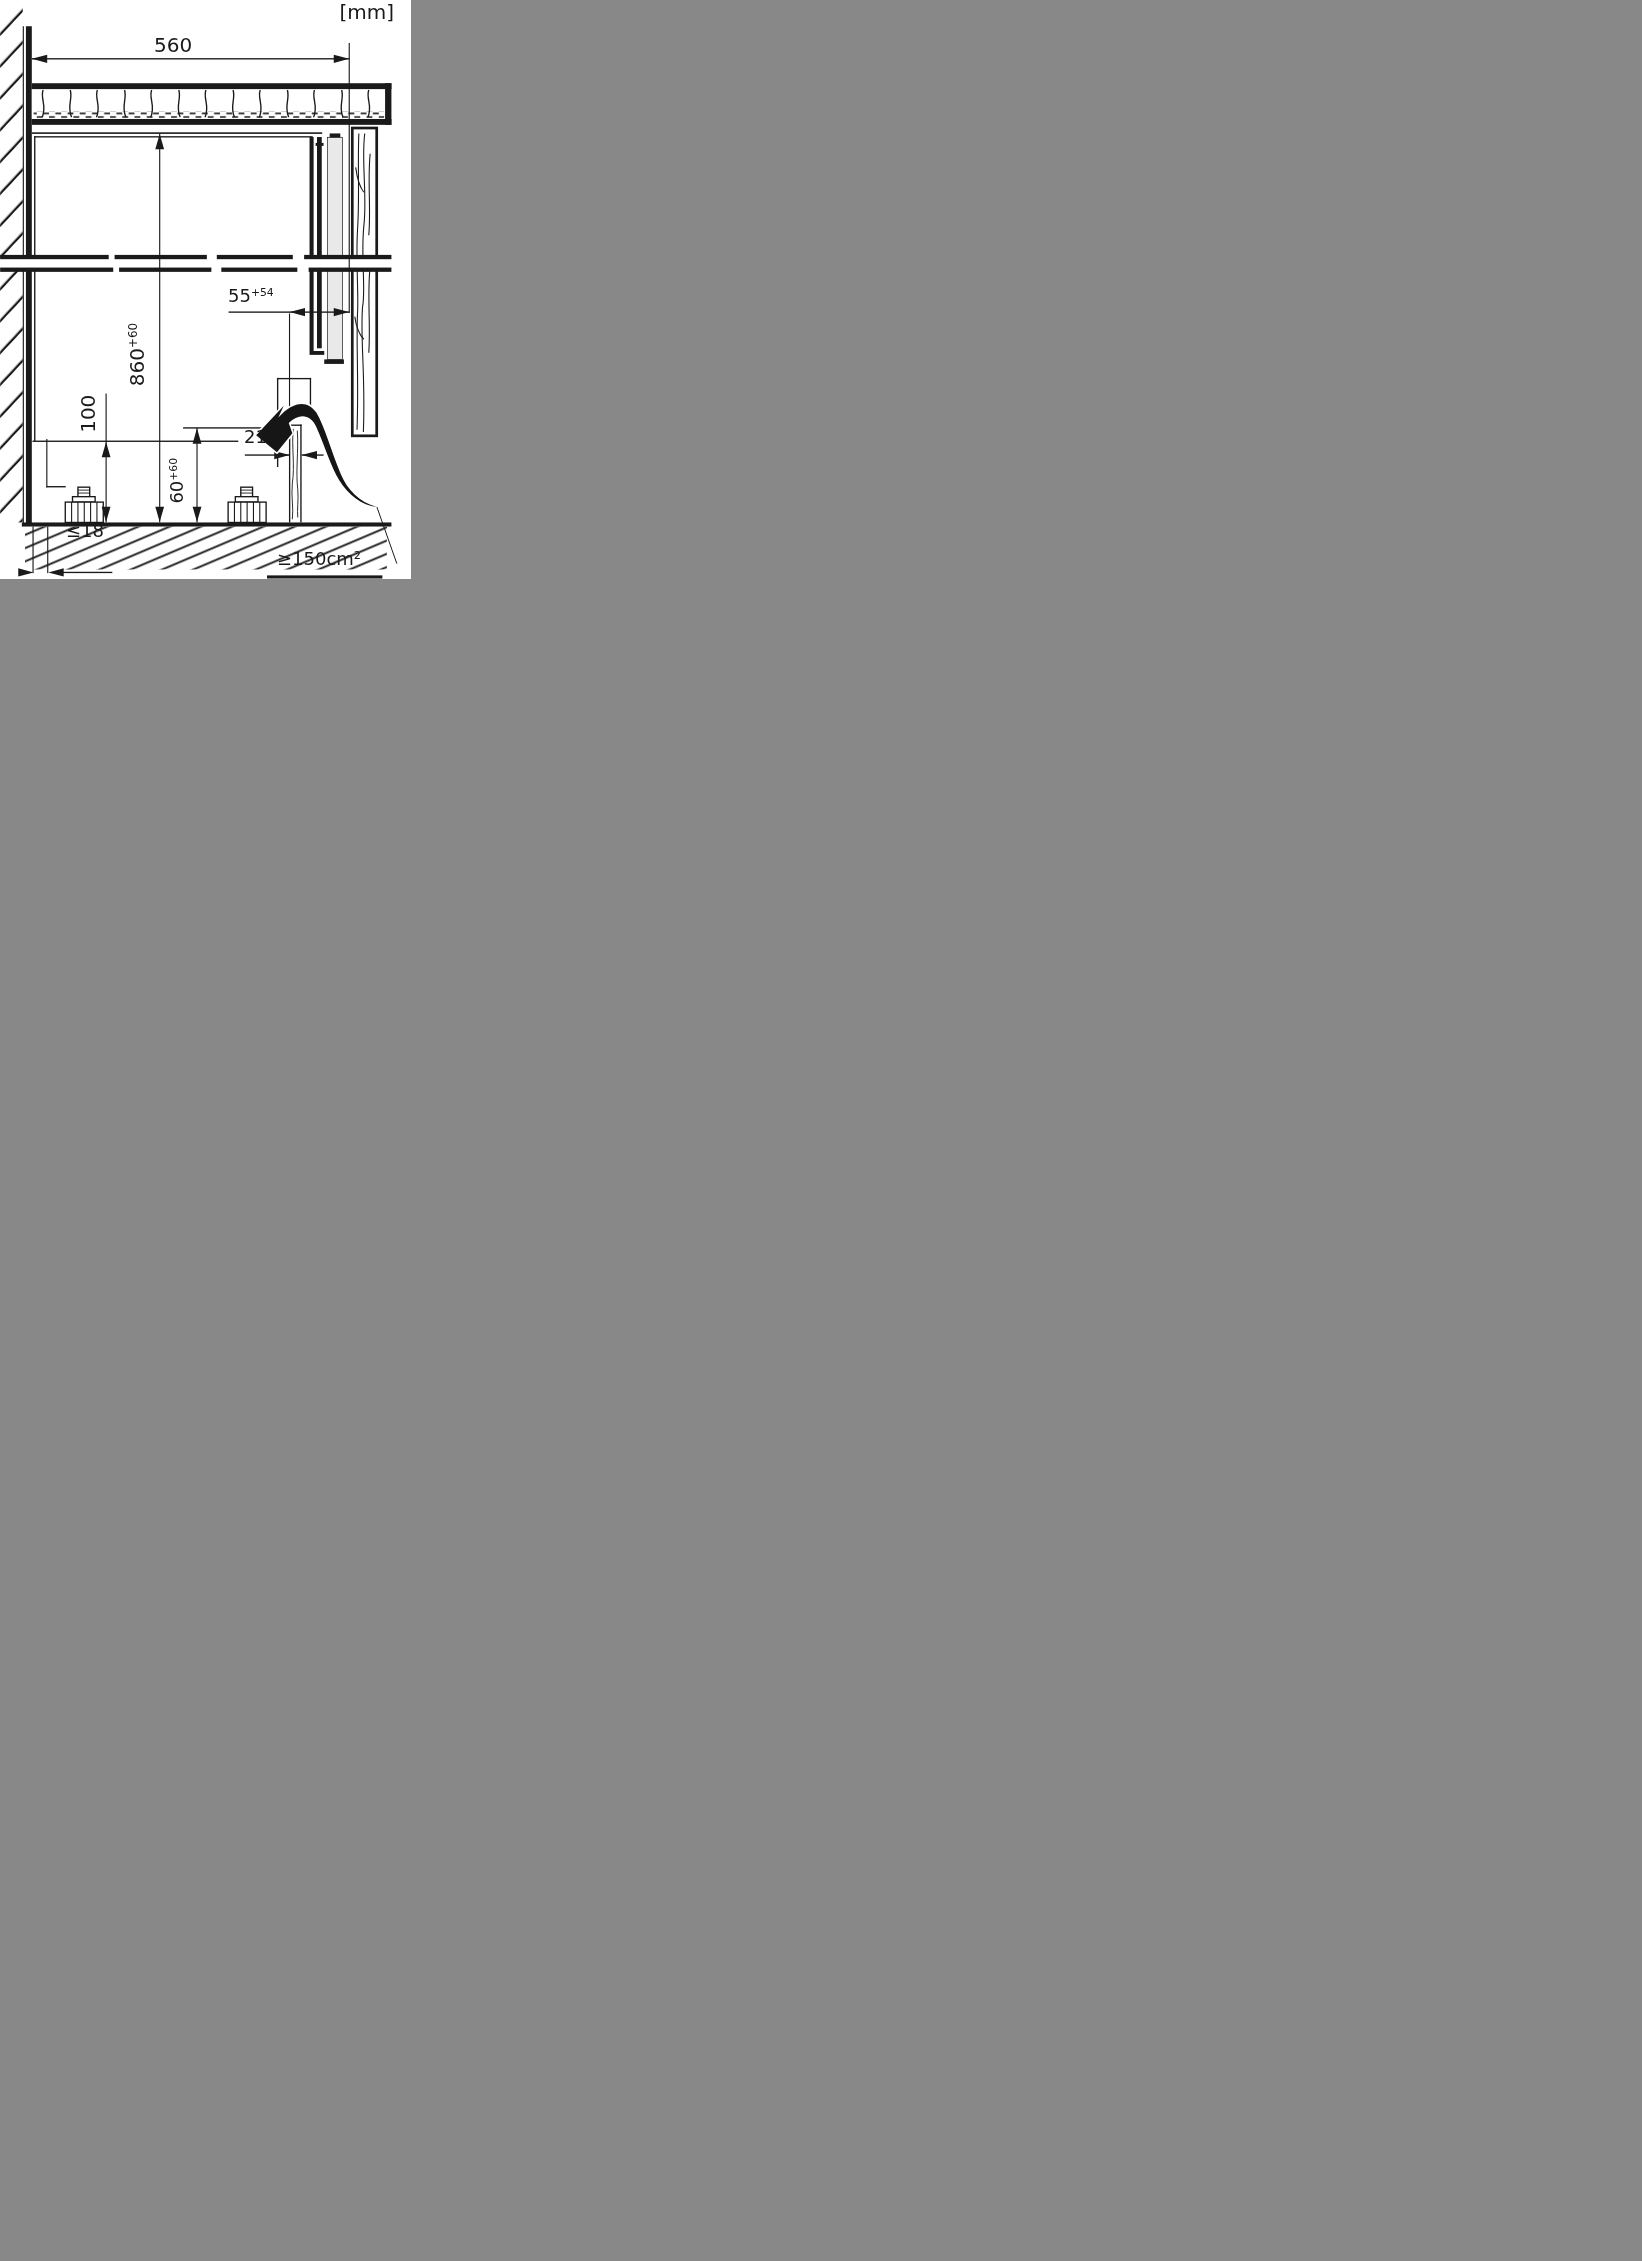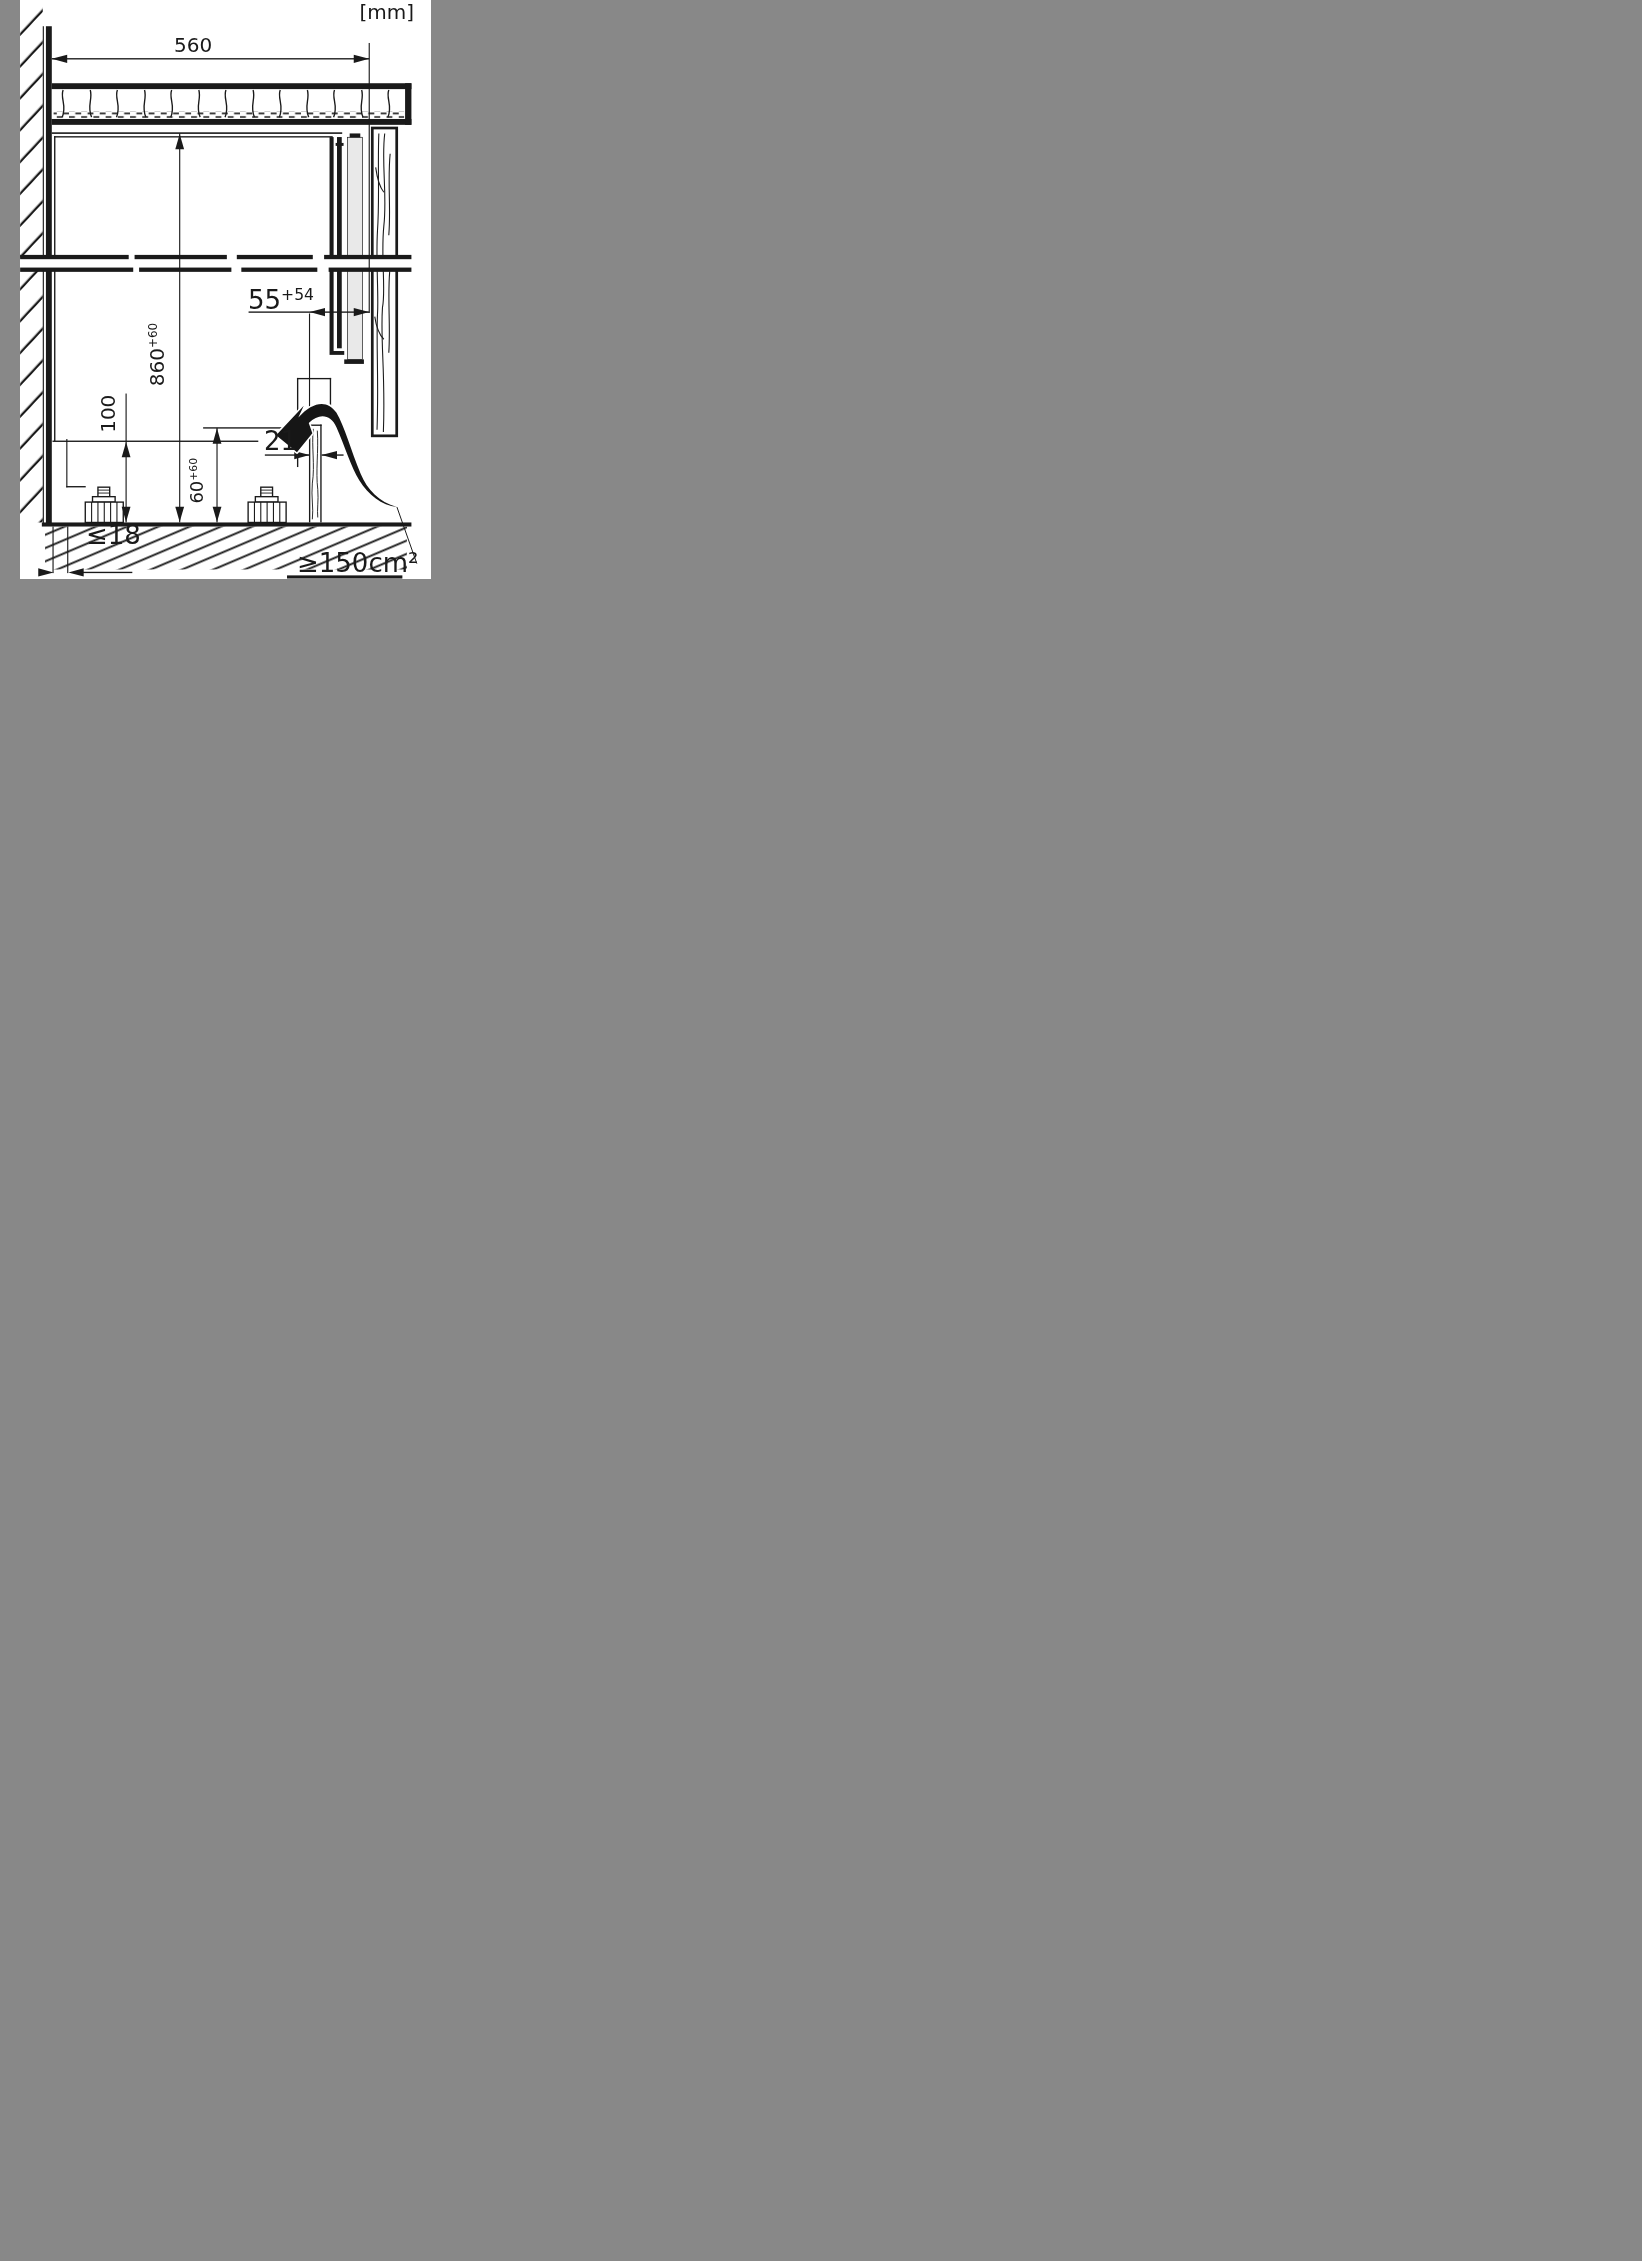--- a/index.html
+++ b/index.html
@@ -1,21 +1,21 @@
 <!DOCTYPE html>
 <html style="font-size:7.2px"><head>
 <meta charset="utf-8">
 <style>
   html,body{margin:0;padding:0;background:#888;}
   .canvas{position:relative;width:411px;height:579px;background:#fff;overflow:hidden;
-          font-family:"DejaVu Sans","Liberation Sans",sans-serif;margin-left:20px;}
+          font-family:"DejaVu Sans","Liberation Sans",sans-serif;}
   svg{position:absolute;left:0;top:0;}
   .lbl{position:absolute;color:#1a1a1a;white-space:nowrap;line-height:1;}
   .f44{font-size:20px;}
-  .f48{font-size:26px;}
+  .f48{font-size:18px;}
   .f38{font-size:18px;}
   .lbl sup{font-size:.6em;vertical-align:.55em;letter-spacing:0;}
   .rot{transform:rotate(-90deg);transform-origin:50% 50%;text-align:center;}
   .ctr{text-align:left;}
   .rgt{text-align:right;}
 </style>
 </head>
 <body>
 
 <div class="canvas">

